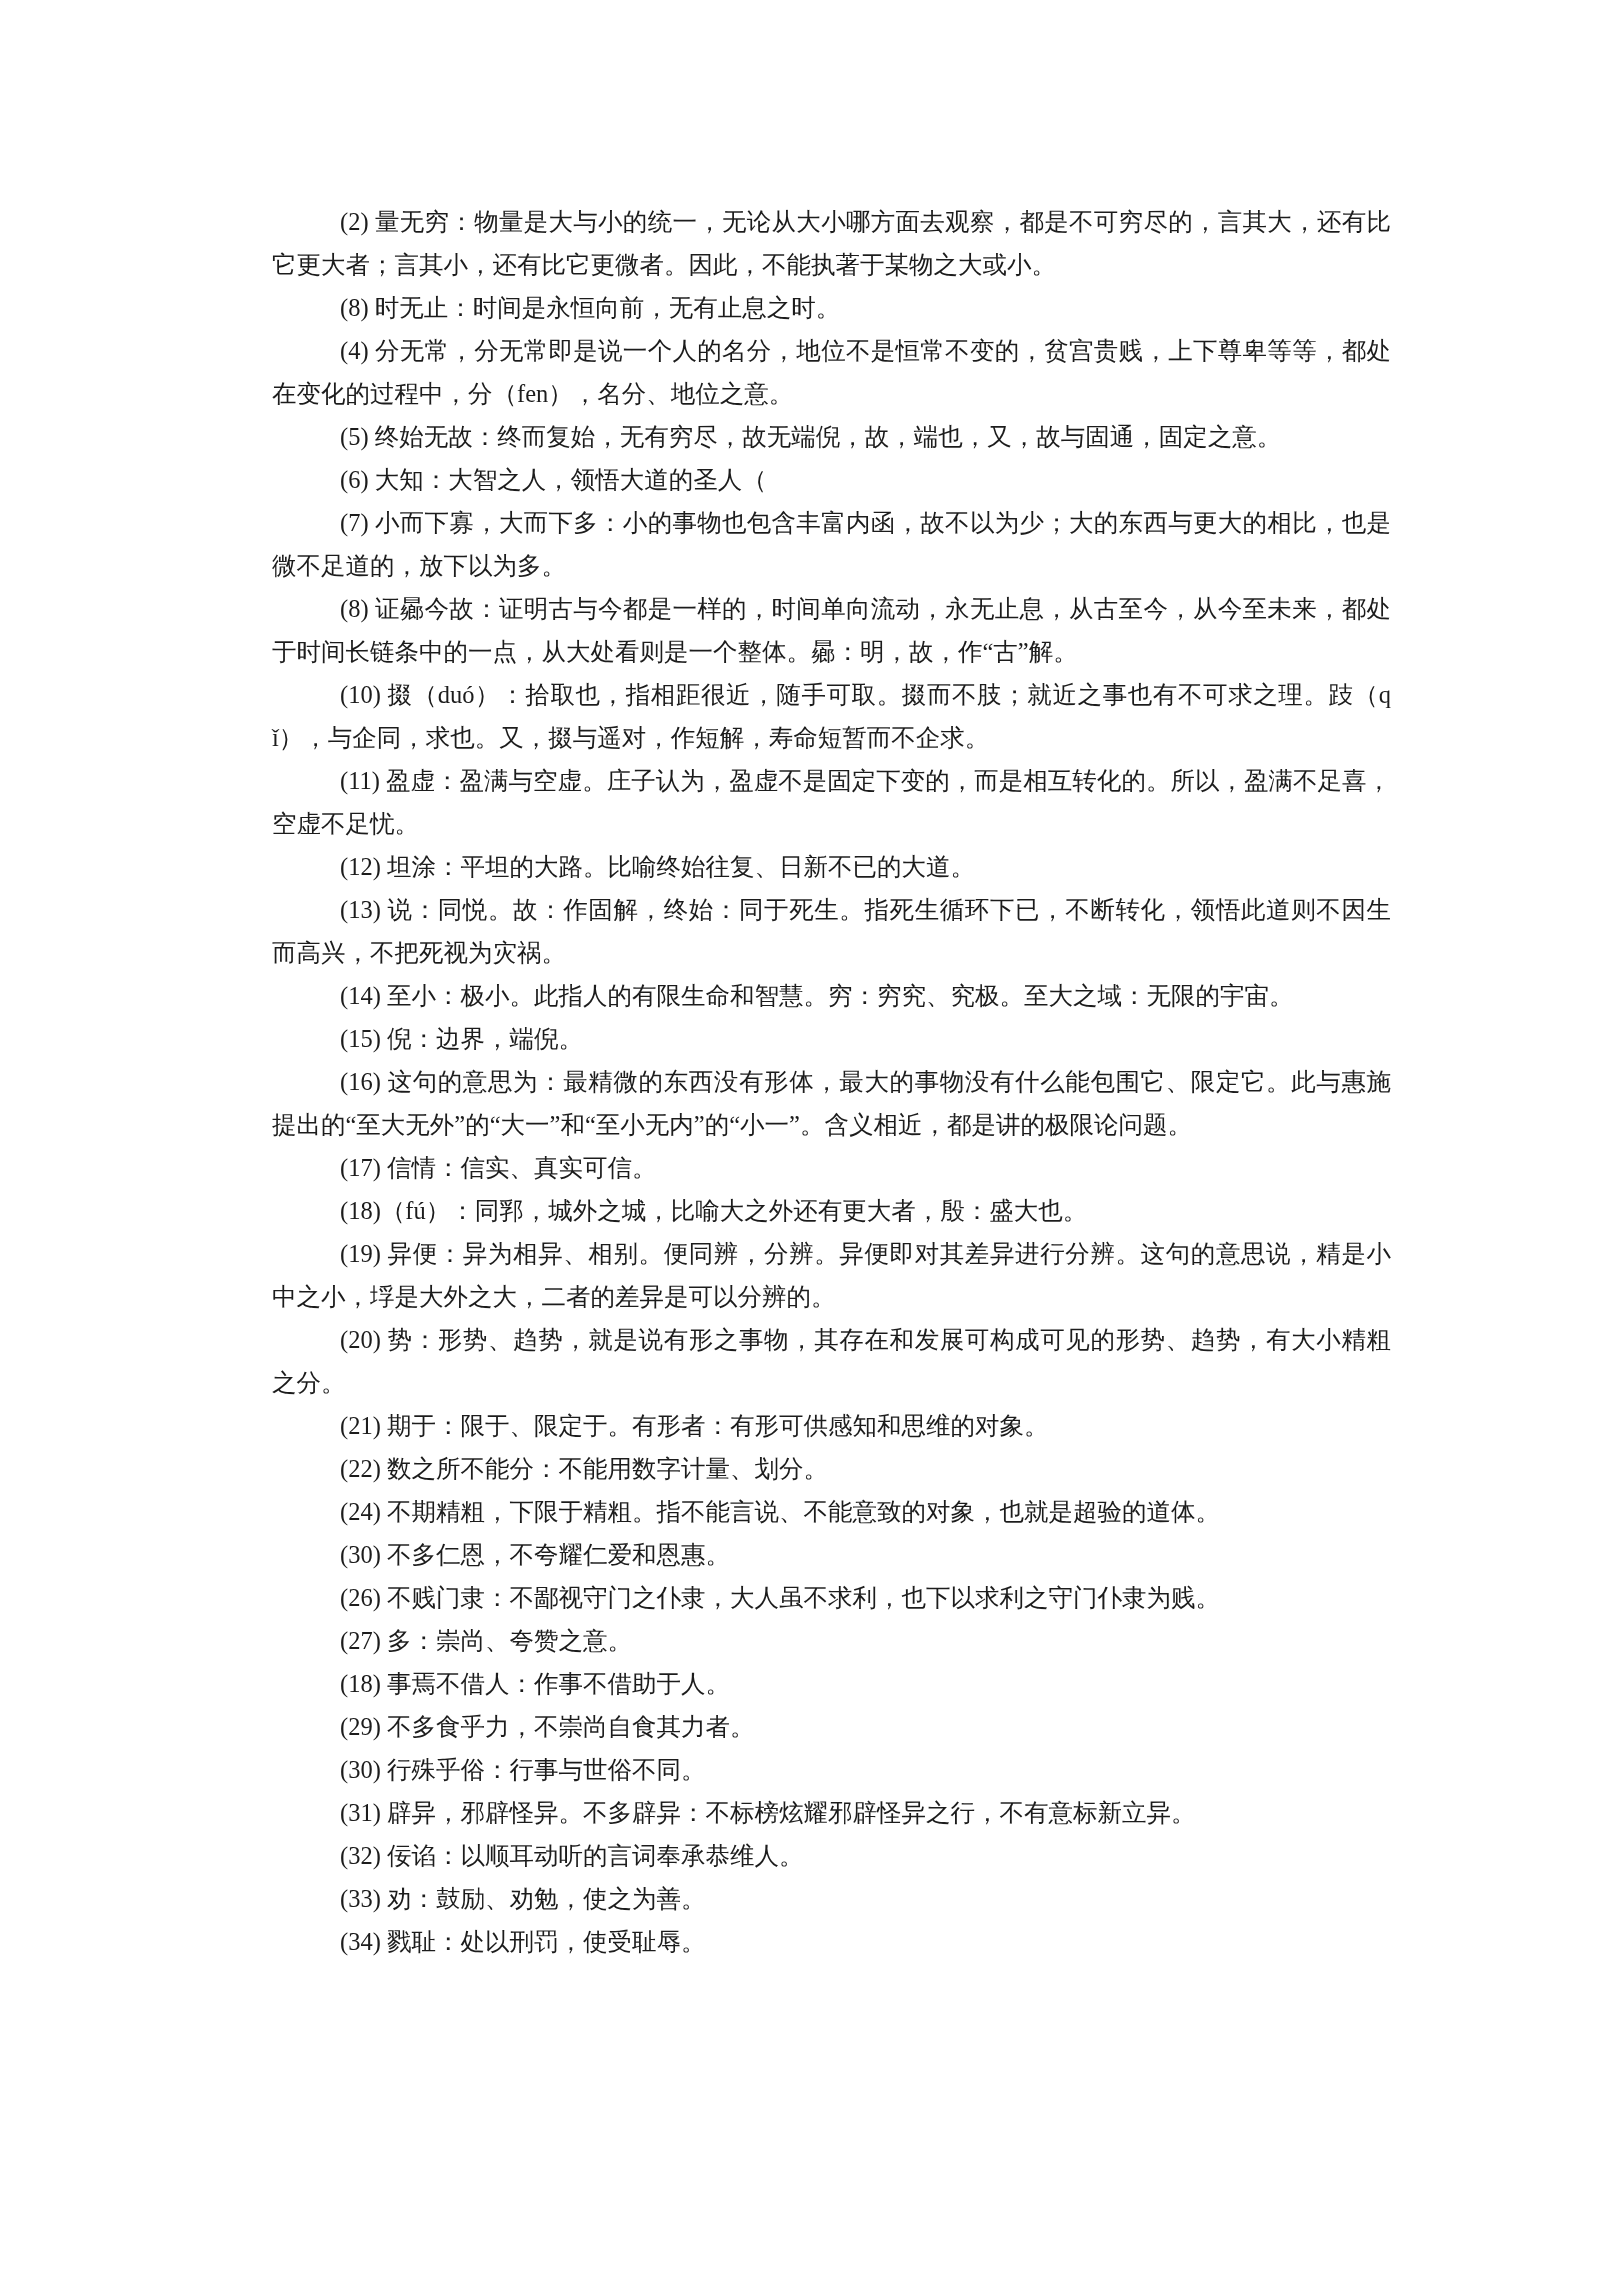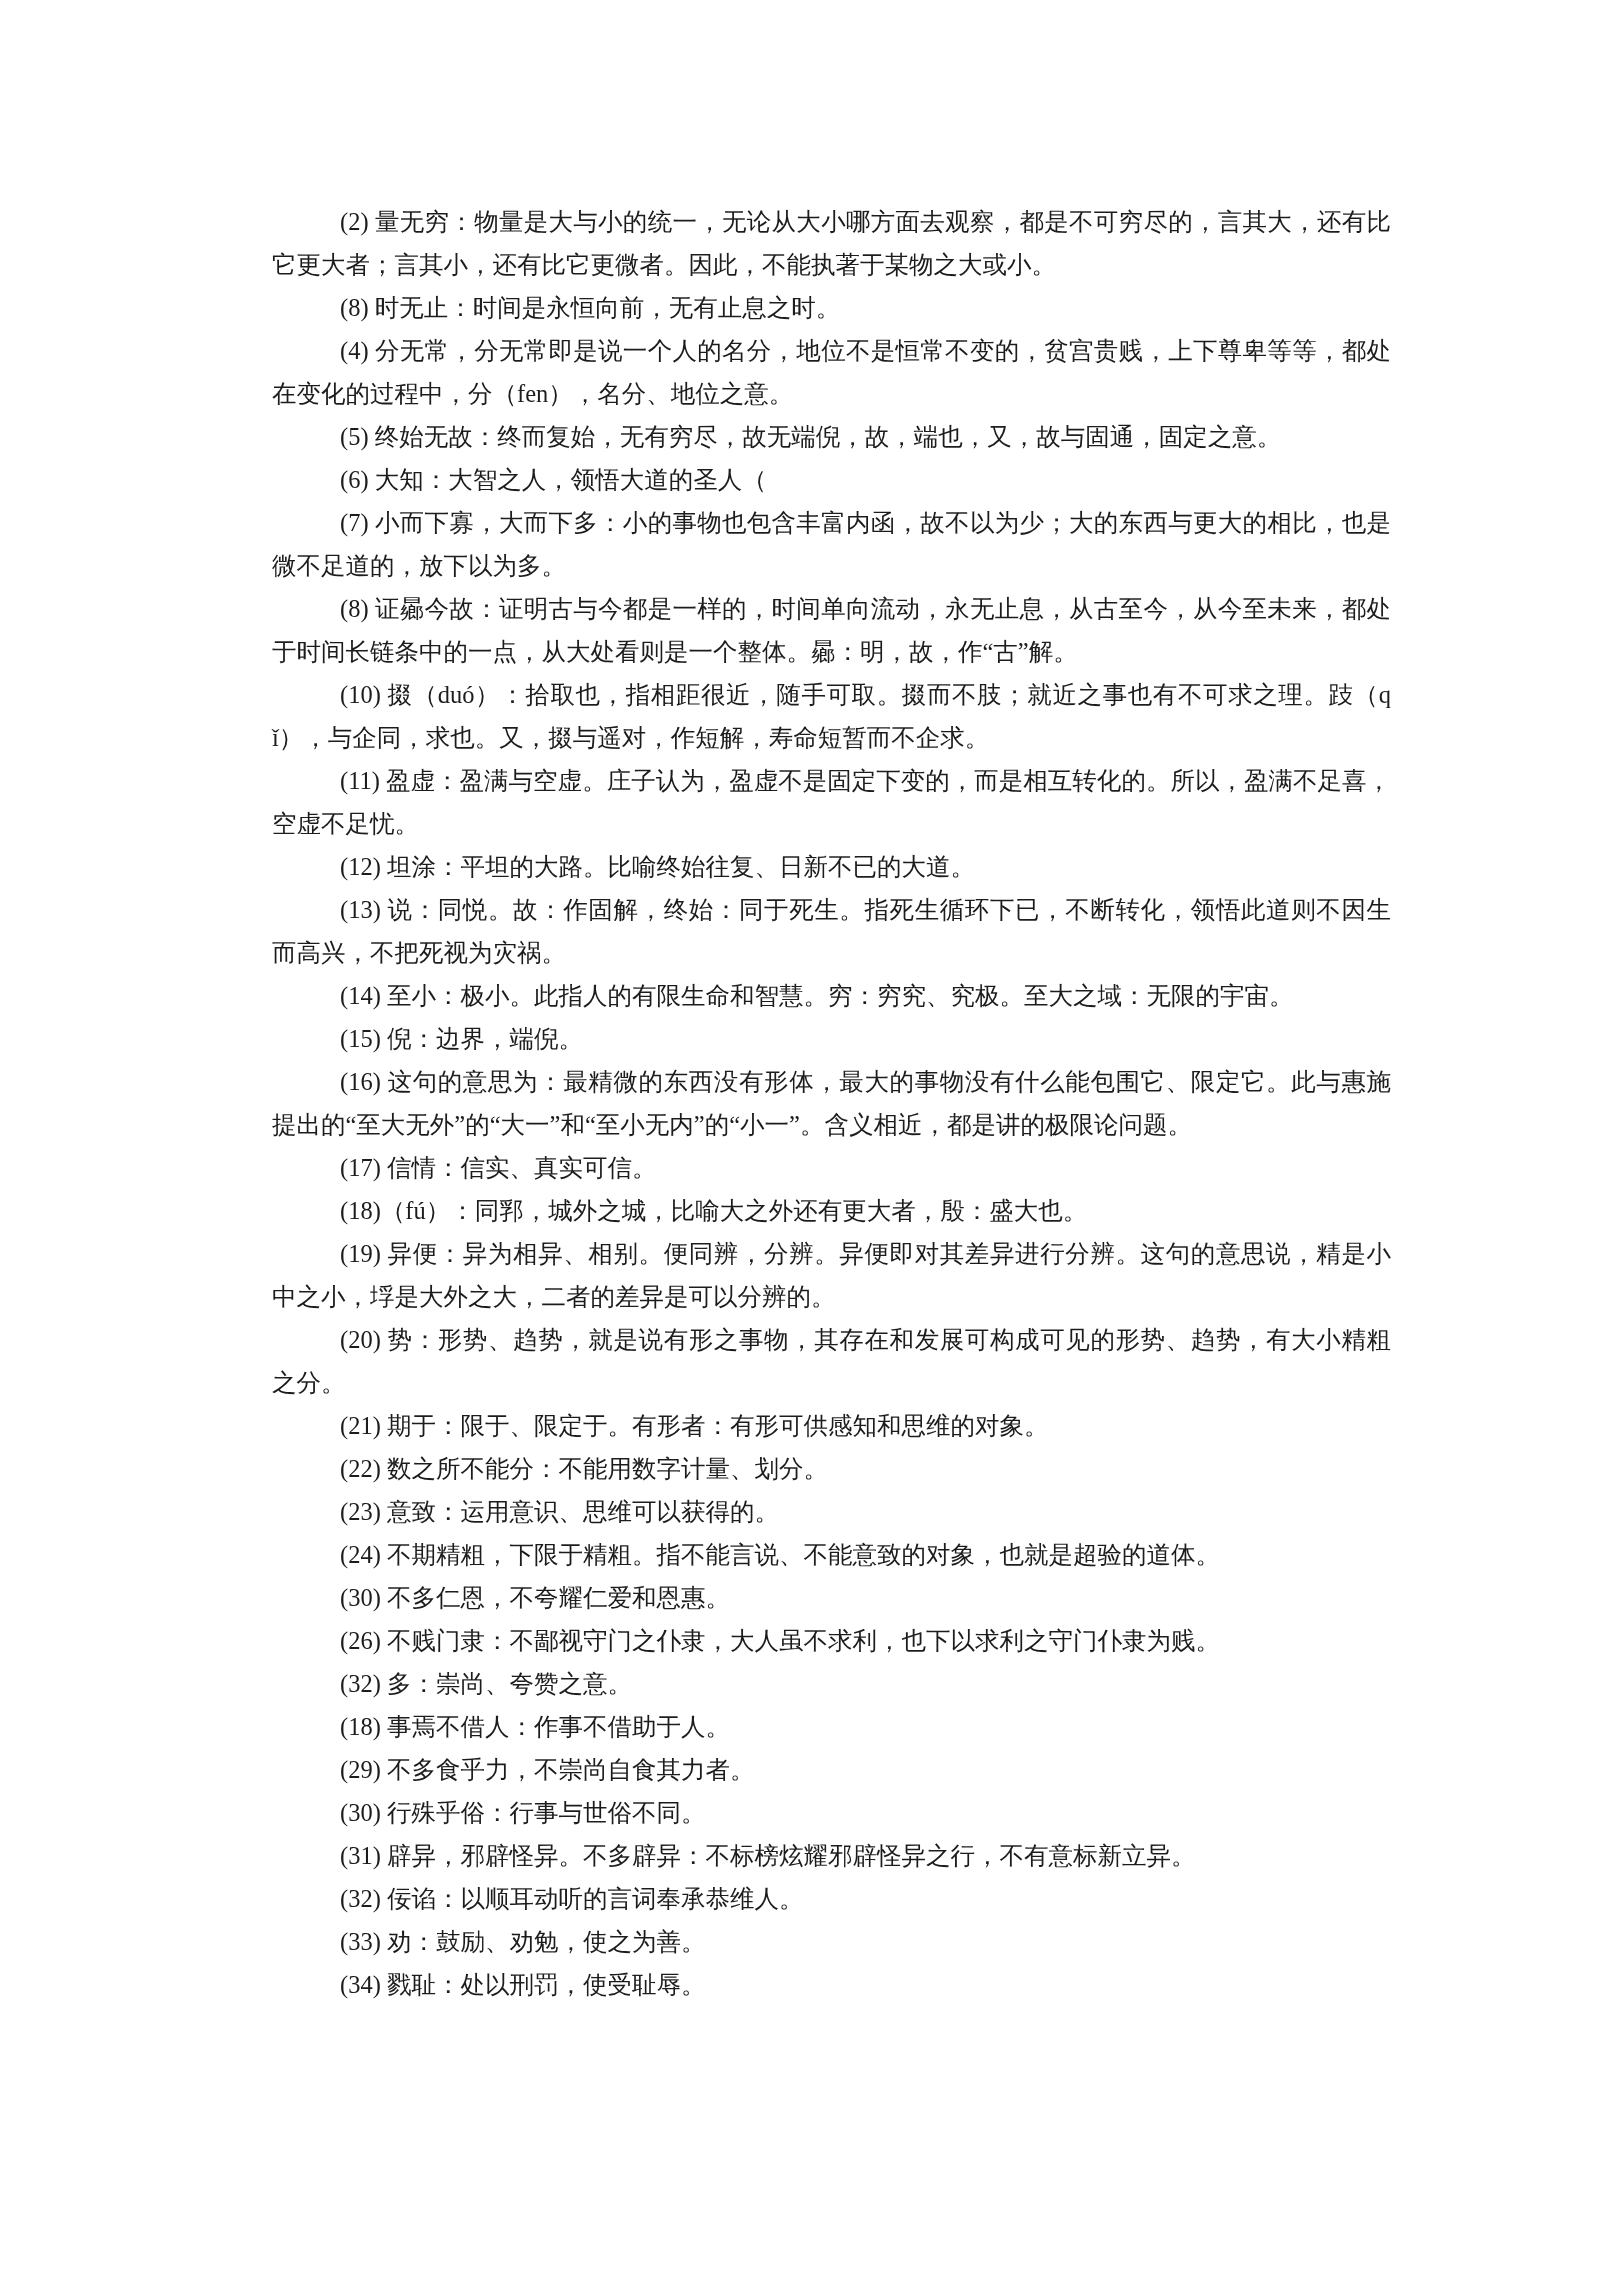--- a/index.html
+++ b/index.html
@@ -50,25 +50,24 @@
       <p>(13) 说：同悦。故：作固解，终始：同于死生。指死生循环下已，不断转化，领悟此道则不因生而高兴，不把死视为灾祸。</p>
       <p>(14) 至小：极小。此指人的有限生命和智慧。穷：穷究、究极。至大之域：无限的宇宙。</p>
       <p>(15) 倪：边界，端倪。</p>
       <p>(16) 这句的意思为：最精微的东西没有形体，最大的事物没有什么能包围它、限定它。此与惠施提出的“至大无外”的“大一”和“至小无内”的“小一”。含义相近，都是讲的极限论问题。</p>
       <p>(17) 信情：信实、真实可信。</p>
       <p>(18)（fú）：同郛，城外之城，比喻大之外还有更大者，殷：盛大也。</p>
       <p>(19) 异便：异为相异、相别。便同辨，分辨。异便即对其差异进行分辨。这句的意思说，精是小中之小，垺是大外之大，二者的差异是可以分辨的。</p>
       <p>(20) 势：形势、趋势，就是说有形之事物，其存在和发展可构成可见的形势、趋势，有大小精粗之分。</p>
       <p>(21) 期于：限于、限定于。有形者：有形可供感知和思维的对象。</p>
       <p>(22) 数之所不能分：不能用数字计量、划分。</p>
-      <p>(23) 意致：运用意识、思维可以获得的。</p>
       <p>(24) 不期精粗，下限于精粗。指不能言说、不能意致的对象，也就是超验的道体。</p>
       <p>(30) 不多仁恩，不夸耀仁爱和恩惠。</p>
       <p>(26) 不贱门隶：不鄙视守门之仆隶，大人虽不求利，也下以求利之守门仆隶为贱。</p>
-      <p>(32) 多：崇尚、夸赞之意。</p>
+      <p>(27) 多：崇尚、夸赞之意。</p>
       <p>(18) 事焉不借人：作事不借助于人。</p>
       <p>(29) 不多食乎力，不崇尚自食其力者。</p>
       <p>(30) 行殊乎俗：行事与世俗不同。</p>
       <p>(31) 辟异，邪辟怪异。不多辟异：不标榜炫耀邪辟怪异之行，不有意标新立异。</p>
       <p>(32) 佞谄：以顺耳动听的言词奉承恭维人。</p>
       <p>(33) 劝：鼓励、劝勉，使之为善。</p>
       <p>(34) 戮耻：处以刑罚，使受耻辱。</p>
     </div>
 </div>
 

